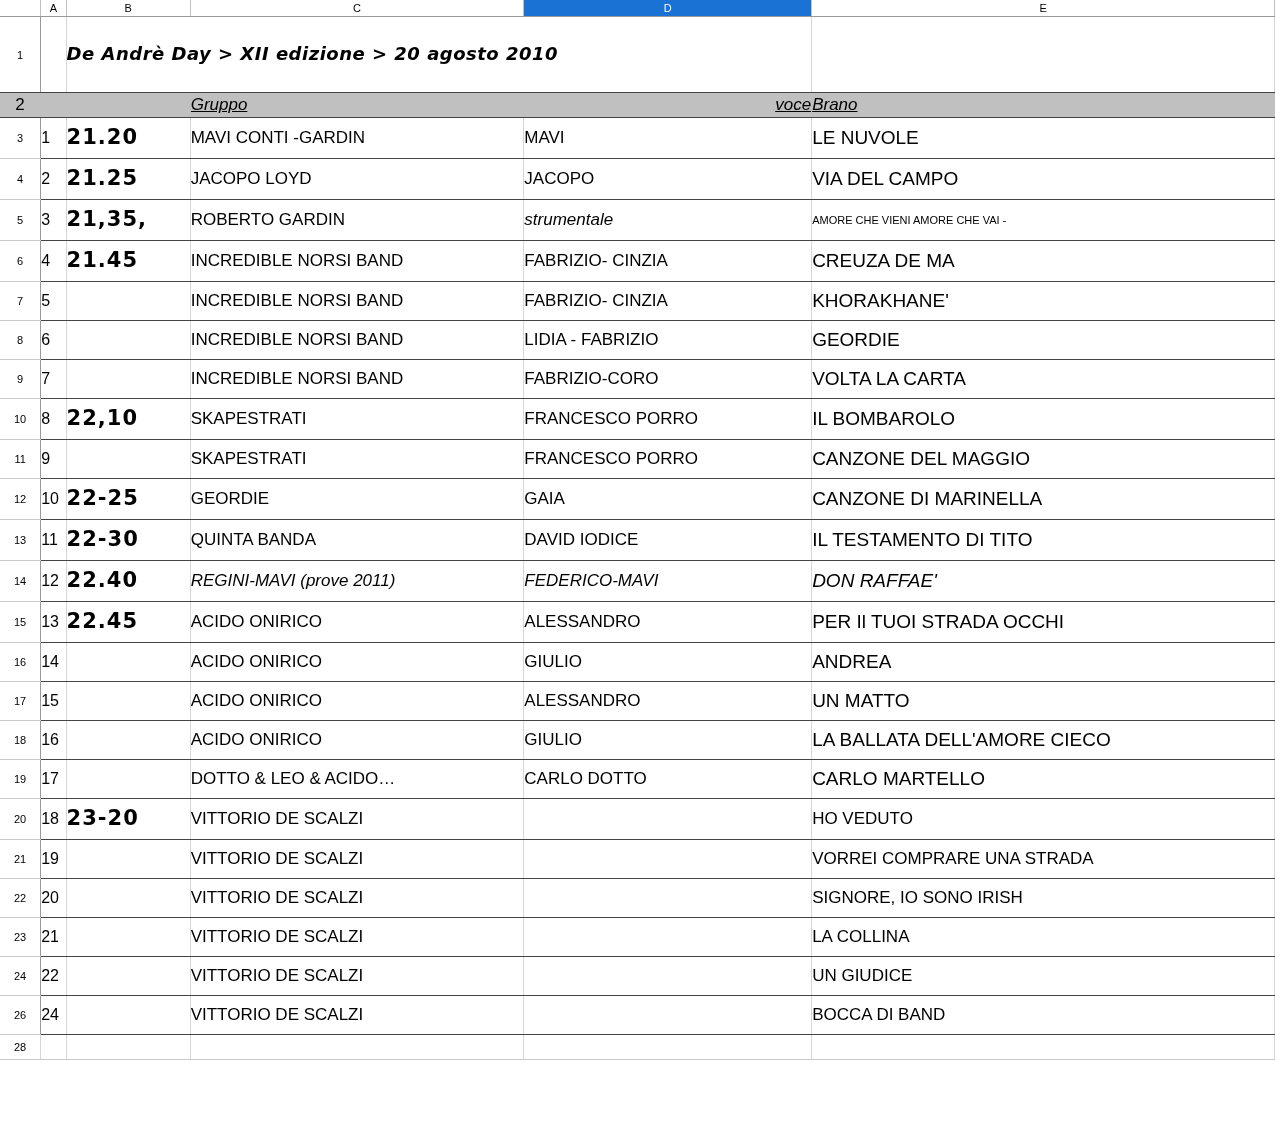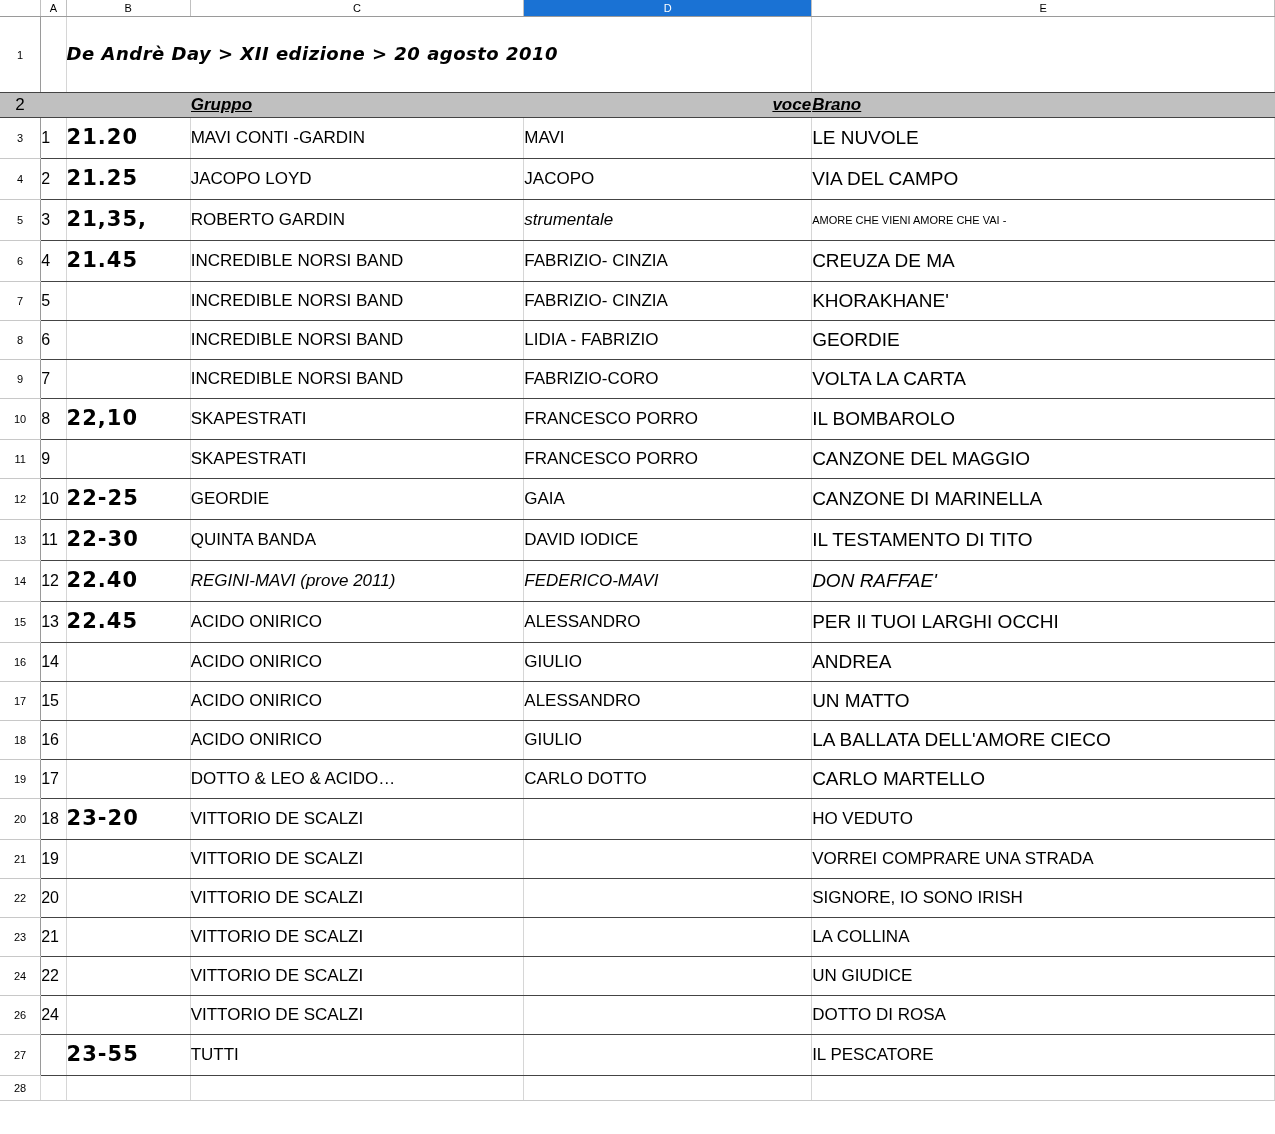--- a/index.html
+++ b/index.html
@@ -93,21 +93,21 @@
   }
   .hdr-row td {
     background: #c0c0c0;
     height: 24px;
     line-height: 24px;
     border-bottom: 1px solid #444;
     border-right: 1px solid #c0c0c0;
     font-size: 17px;
   }
   .hdr-label {
-    font-weight: bold;
+    font-weight: normal;
     font-style: italic;
     text-decoration: underline;
   }
   .time {
     font-family: "DejaVu Sans", sans-serif;
     font-weight: bold;
     font-size: 21px;
     letter-spacing: 1px;
   }
   .big { font-size: 19px; }
@@ -251,21 +251,21 @@
           <td class="cell c-c ital">REGINI-MAVI (prove 2011)</td>
           <td class="cell c-d ital">FEDERICO-MAVI</td>
           <td class="cell c-e big ital">DON RAFFAE'</td>
         </tr>
         <tr>
           <td class="rowhdr">15</td>
           <td class="cell c-a">13</td>
           <td class="cell c-b"><span class="time">22.45</span></td>
           <td class="cell c-c">ACIDO ONIRICO</td>
           <td class="cell c-d">ALESSANDRO</td>
-          <td class="cell c-e big">PER Il TUOI LARGHI OCCHI</td>
+          <td class="cell c-e big">PER Il TUOI STRADA OCCHI</td>
         </tr>
         <tr>
           <td class="rowhdr">16</td>
           <td class="cell c-a">14</td>
           <td class="cell c-b"></td>
           <td class="cell c-c">ACIDO ONIRICO</td>
           <td class="cell c-d">GIULIO</td>
           <td class="cell c-e big">ANDREA</td>
         </tr>
         <tr>
@@ -331,29 +331,21 @@
           <td class="cell c-c">VITTORIO DE SCALZI</td>
           <td class="cell c-d"></td>
           <td class="cell c-e">UN GIUDICE</td>
         </tr>
         <tr>
           <td class="rowhdr">26</td>
           <td class="cell c-a">24</td>
           <td class="cell c-b"></td>
           <td class="cell c-c">VITTORIO DE SCALZI</td>
           <td class="cell c-d"></td>
-          <td class="cell c-e"> DOTTO DI ROSA</td>
-        </tr>
-        <tr>
-          <td class="rowhdr">27</td>
-          <td class="cell c-a"></td>
-          <td class="cell c-b"><span class="time">23-55</span></td>
-          <td class="cell c-c">TUTTI</td>
-          <td class="cell c-d"></td>
-          <td class="cell c-e">IL  PESCATORE</td>
+          <td class="cell c-e"> BOCCA DI BAND</td>
         </tr>
         <tr class="empty-row">
           <td class="rowhdr">28</td>
           <td class="c-a"></td>
           <td class="c-b"></td>
           <td class="c-c"></td>
           <td class="c-d"></td>
           <td class="c-e"></td>
         </tr>
       </tbody>

